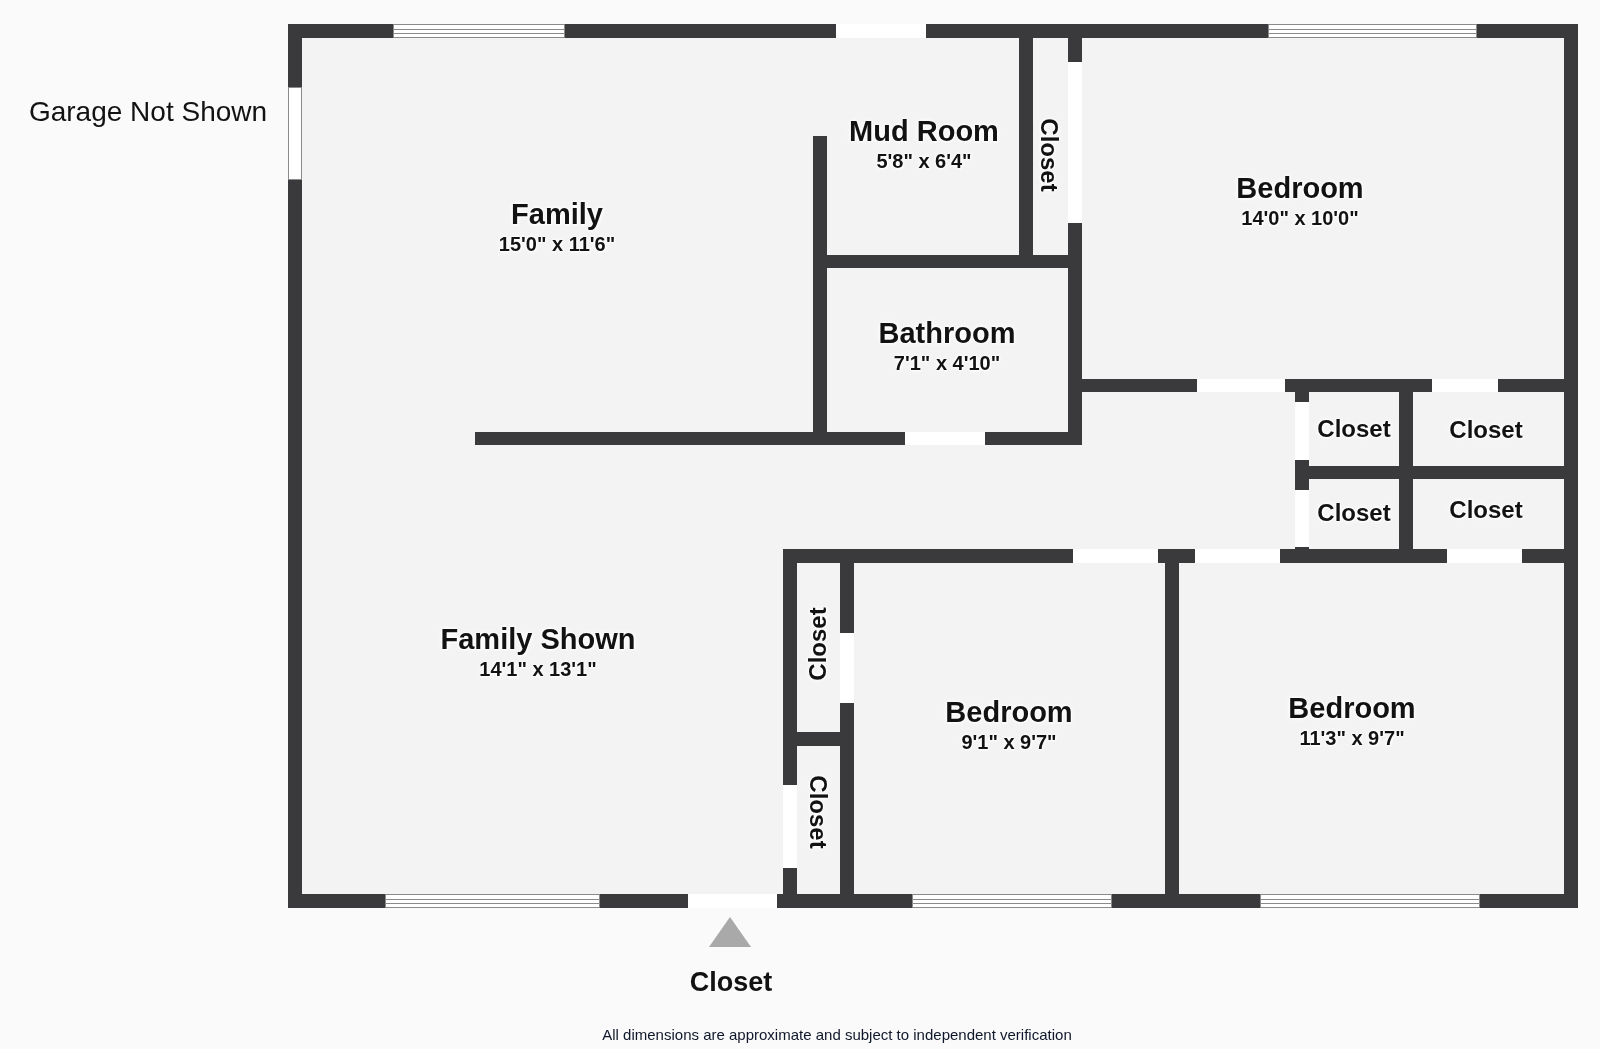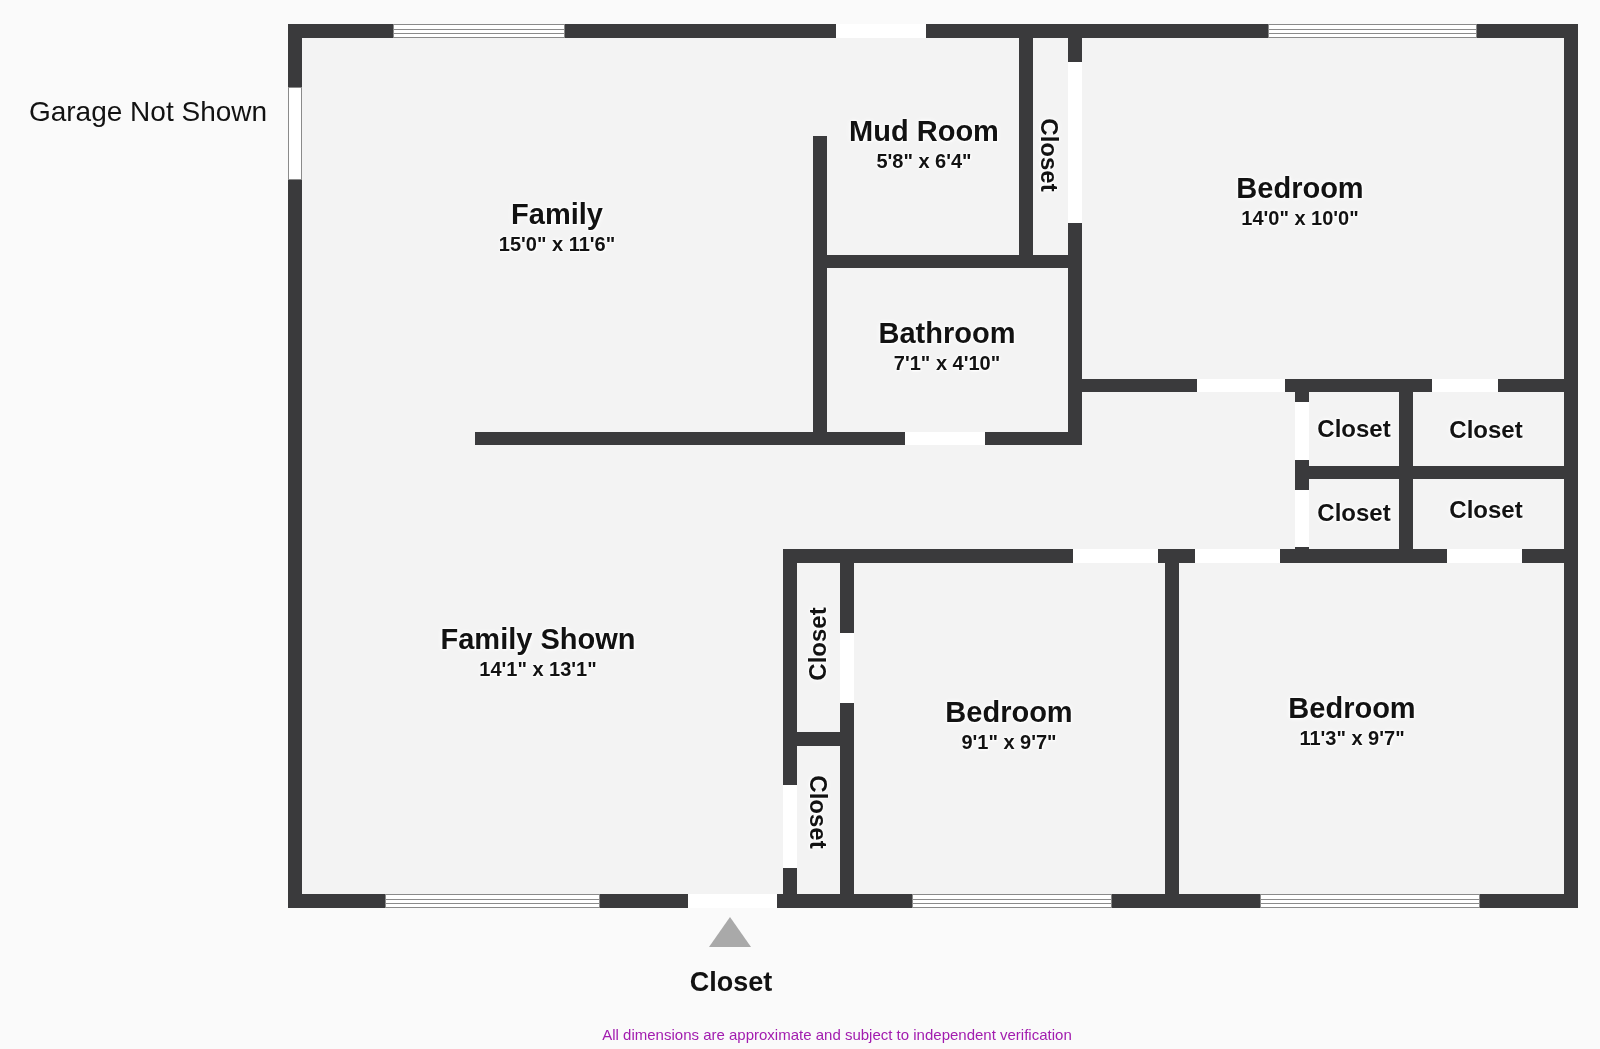--- a/index.html
+++ b/index.html
@@ -21,21 +21,21 @@
   .room-dims{font-size:20px;font-weight:700;line-height:1.3;}
   .closet-name{font-size:24px;font-weight:700;}
   .note{position:absolute;left:148px;top:112px;transform:translate(-50%,-50%);
         font-size:28px;font-weight:400;color:var(--ink);white-space:nowrap;}
   .tri{position:absolute;left:709px;top:917px;width:0;height:0;
        border-left:21px solid transparent;border-right:21px solid transparent;
        border-bottom:30px solid var(--arrow);}
   .entry{position:absolute;left:731px;top:982px;transform:translate(-50%,-50%);
          font-size:27px;font-weight:700;color:var(--ink);}
   .footer{position:absolute;left:837px;top:1034px;transform:translate(-50%,-50%);
-          font-size:15px;font-weight:400;color:#a21caf;white-space:nowrap;}
+          font-size:15px;font-weight:400;color:#0f172a;white-space:nowrap;}
 </style>
 </head>
 <body>
 
 <div class="canvas">
   <div id="plan">
       <div class="floor" style="left: 302px; top: 38px; width: 1262px; height: 856px;"></div>
       <div class="wall" style="left: 288px; top: 24px; width: 1290px; height: 14px;"></div>
       <div class="wall" style="left: 288px; top: 894px; width: 1290px; height: 14px;"></div>
       <div class="wall" style="left: 288px; top: 38px; width: 14px; height: 856px;"></div>

